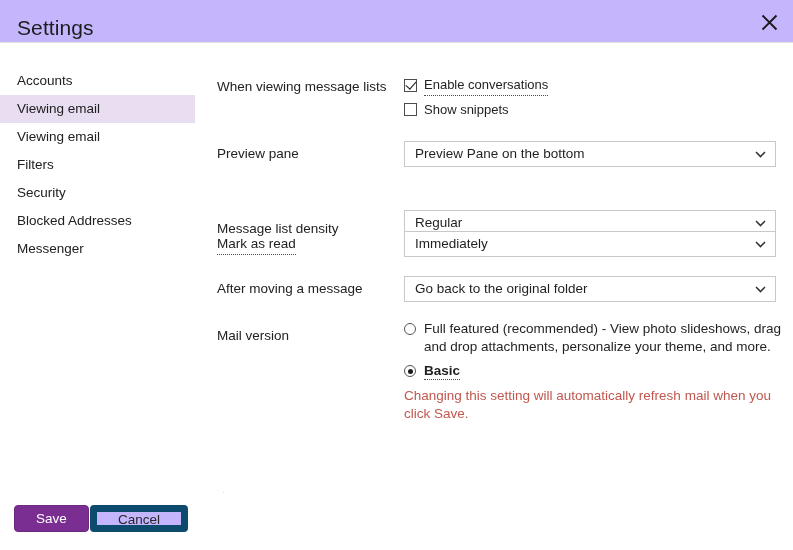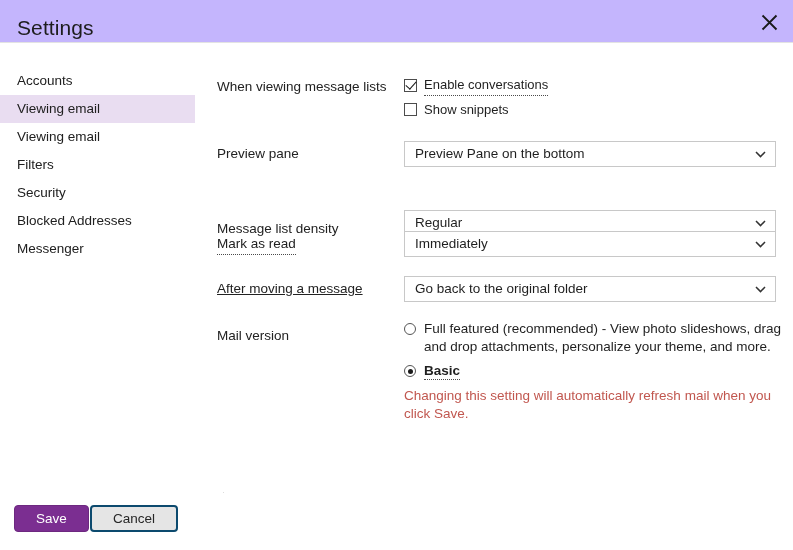--- a/index.html
+++ b/index.html
@@ -233,22 +233,22 @@
   }
   .btn-save {
     left: 14px;
     background: #7b2e91;
     border: 1px solid #6d2880;
     color: #ffffff;
     min-width: 70px;
   }
   .btn-cancel {
     left: 90px;
-    background: #e5e5e5;
-    border: 2px solid #0c4a6e;
+    background: #c4b5fd;
+    border: 7px solid #0c4a6e;
     color: #262626;
     min-width: 63px;
   }
 </style>
 </head>
 <body>
 
 <div id="app">
 
   <div class="header">
@@ -340,21 +340,21 @@
             <span class="sel-arrow">
               <svg width="11" height="7" viewBox="0 0 11 7" aria-hidden="true">
                 <path d="M1 1 L5.5 5.6 L10 1" stroke="#333" stroke-width="1.5" fill="none"></path>
               </svg>
             </span>
           </div>
         </div>
       </div>
 
       <div class="row" style="top:219px;">
-        <div class="row-label" style="top:4px;text-decoration:underline;">After moving a message</div>
+        <div class="row-label" style="top:4px;">After moving a message</div>
         <div class="row-field" style="top:0;">
           <div class="sel">
             <span class="sel-text">Go back to the original folder</span>
             <span class="sel-arrow">
               <svg width="11" height="7" viewBox="0 0 11 7" aria-hidden="true">
                 <path d="M1 1 L5.5 5.6 L10 1" stroke="#333" stroke-width="1.5" fill="none"></path>
               </svg>
             </span>
           </div>
         </div>

